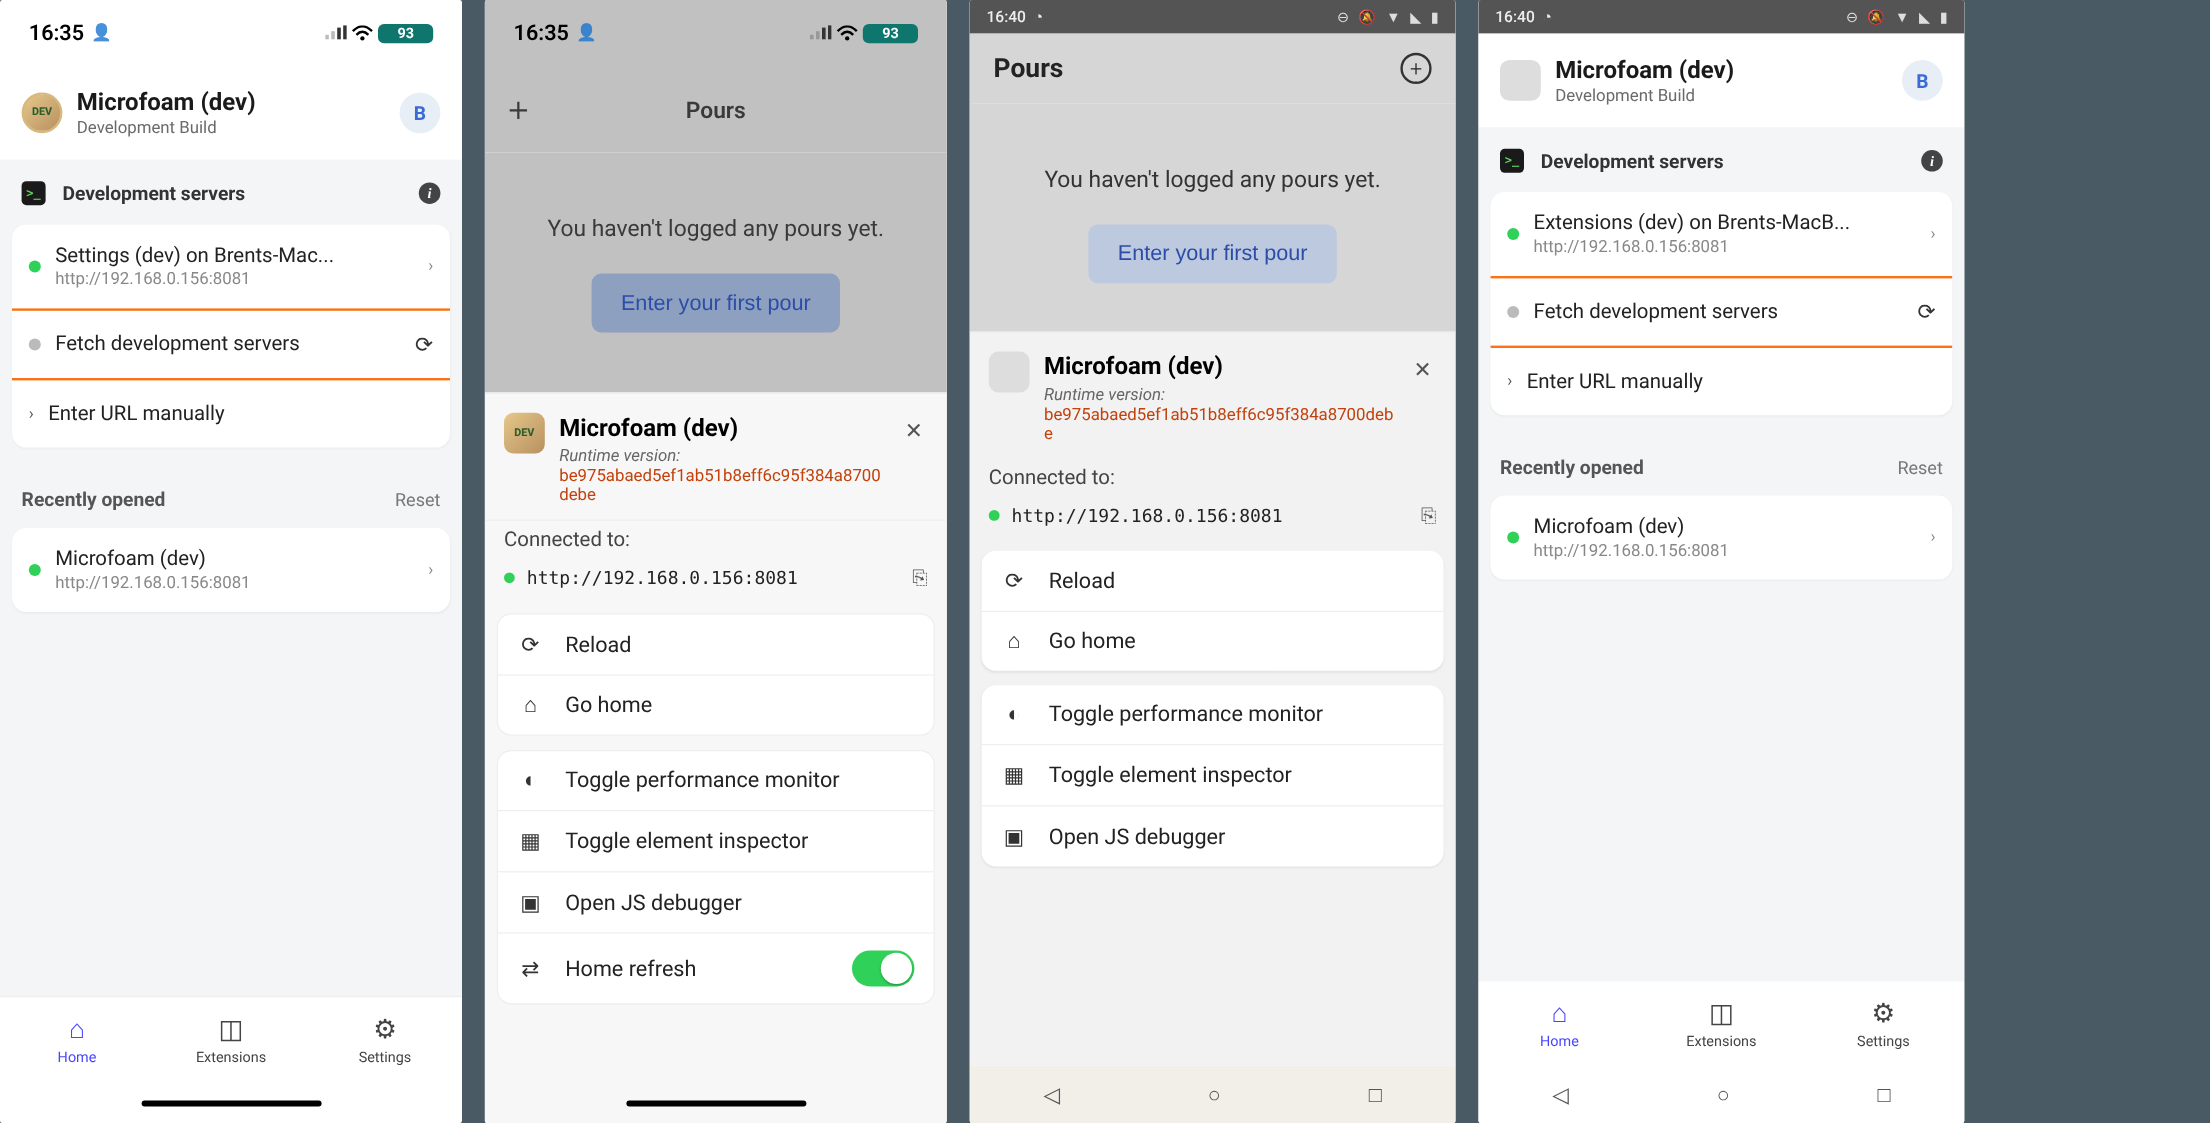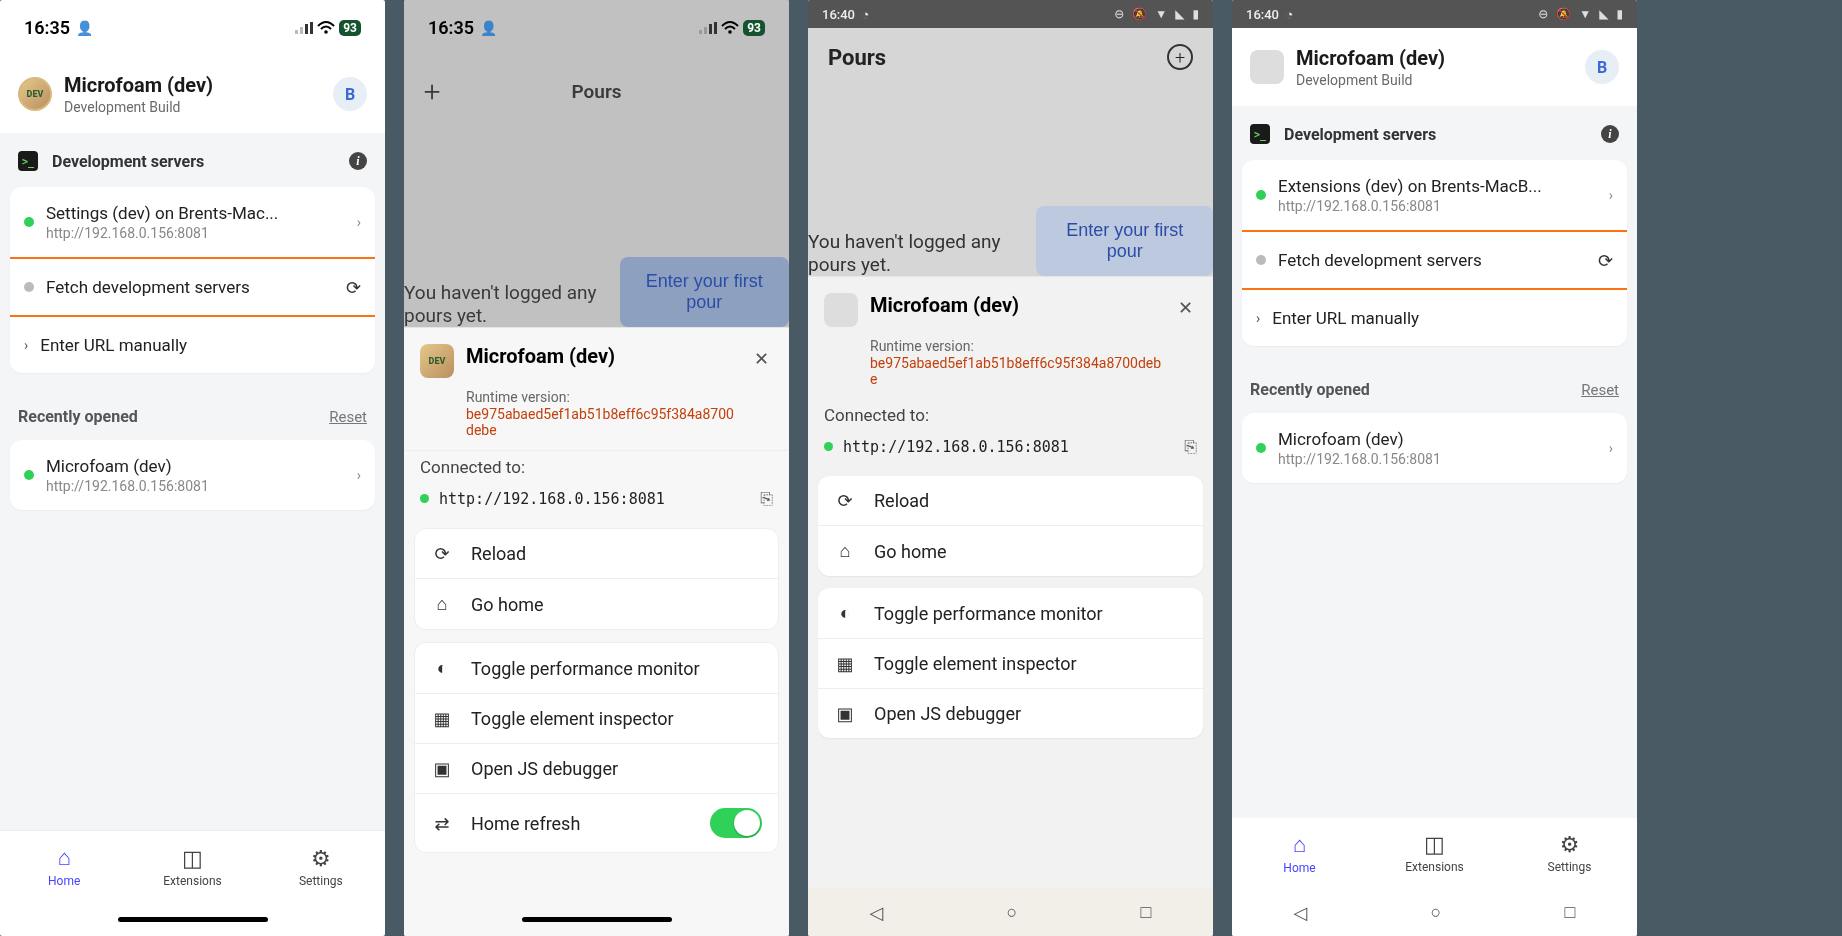--- a/index.html
+++ b/index.html
@@ -33,22 +33,22 @@
     align-items:center;
     justify-content:space-between;
     padding:0 24px 0 24px;
     font-weight:600;
     font-size:18px;
   }
   .ios-status .left { display:flex; align-items:center; gap:6px;}
   .ios-status .right { display:flex; align-items:center; gap:4px;}
   .battery {
     display:inline-flex; align-items:center;
-    background:#14532d; color:#fff; font-size:12px; font-weight:700;
-    padding:1px 4px; border-radius:5px; height:16px;
+    background:#0f766e; color:#fff; font-size:12px; font-weight:700;
+    padding:1px 16px; border-radius:5px; height:16px;
   }
   .wifiArc { display:inline-block; }
   .wifiArc svg { display:block; }
   .person-icon { font-size:14px; opacity:.8;}
 
   
   .and-status {
     height:28px;
     background:#545454;
     display:flex;
@@ -144,21 +144,21 @@
   .row .t1 { font-size:17px; color:#222; overflow:hidden; text-overflow:ellipsis; white-space:nowrap;}
   .row .t2 { font-size:14px; color:#888; margin-top:2px;}
   .row .chev { color:#888; font-size:14px;}
   .row .refresh { font-size:18px; color:#333;}
 
   .recent-hdr {
     display:flex; align-items:center; justify-content:space-between;
     padding:22px 18px 8px;
   }
   .recent-hdr h2 { font-size:16px; font-weight:700; color:#555;}
-  .recent-hdr .reset { color:#777; font-size:15px;text-decoration:underline;}
+  .recent-hdr .reset { color:#777; font-size:15px;}
 
   
   .tabbar {
     height:72px;
     display:flex;
     border-top:1px solid #eee;
     background:#fff;
   }
   .tabbar.android { height:70px; border-top:none;}
   .tab {
@@ -175,22 +175,22 @@
   .ios-home-ind div { width:150px; height:5px; background:#000; border-radius:3px;}
   .and-nav {
     height:48px; background:#fff; display:flex;
     align-items:center; justify-content:space-around;
     color:#555; font-size:18px;
   }
   .and-nav.gray { background:#f1efe8;}
 
   
   .empty {
-    flex:1; display:flex; flex-direction:row;
-    align-items:flex-end; padding-top:52px;
+    flex:1; display:flex; flex-direction:column;
+    align-items:center; padding-top:52px;
     font-size:19px; color:#333;
   }
   .empty button {
     margin-top:26px;
     background:#c5d0e5;
     border:none; border-radius:8px;
     padding:14px 24px;
     font-size:18px; color:#2b4da8;
     cursor:pointer;
   }
@@ -207,21 +207,21 @@
   }
   .sheet .s-hdr .icon {
     width:34px; height:34px; border-radius:8px;
     background:linear-gradient(135deg,#e6c78a,#b89060);
     display:flex; align-items:center; justify-content:center;
     font-size:9px; font-weight:800; color:#2c5e2c;
   }
   .sheet .s-hdr .icon.gray { background:#ddd;}
   .sheet .s-hdr .txt { flex:1; }
   .sheet .s-hdr .title { font-size:20px; font-weight:700;}
-  .sheet .s-hdr .sub { font-size:14px; color:#666; margin-top:21px;}
+  .sheet .s-hdr .sub { font-size:14px; color:#666; margin-top:4px;font-style:italic;}
   .sheet .s-hdr .ver { font-size:14px; color:#c2410c; margin-top:1px; word-break:break-all;}
   .sheet .close { color:#555; font-size:18px; padding:4px;}
   .sheet .conn {
     padding:6px 16px 2px;
     font-size:17px; color:#444;
   }
   .sheet .conn-row {
     display:flex; align-items:center;
     padding:10px 16px 14px; gap:10px;
   }

